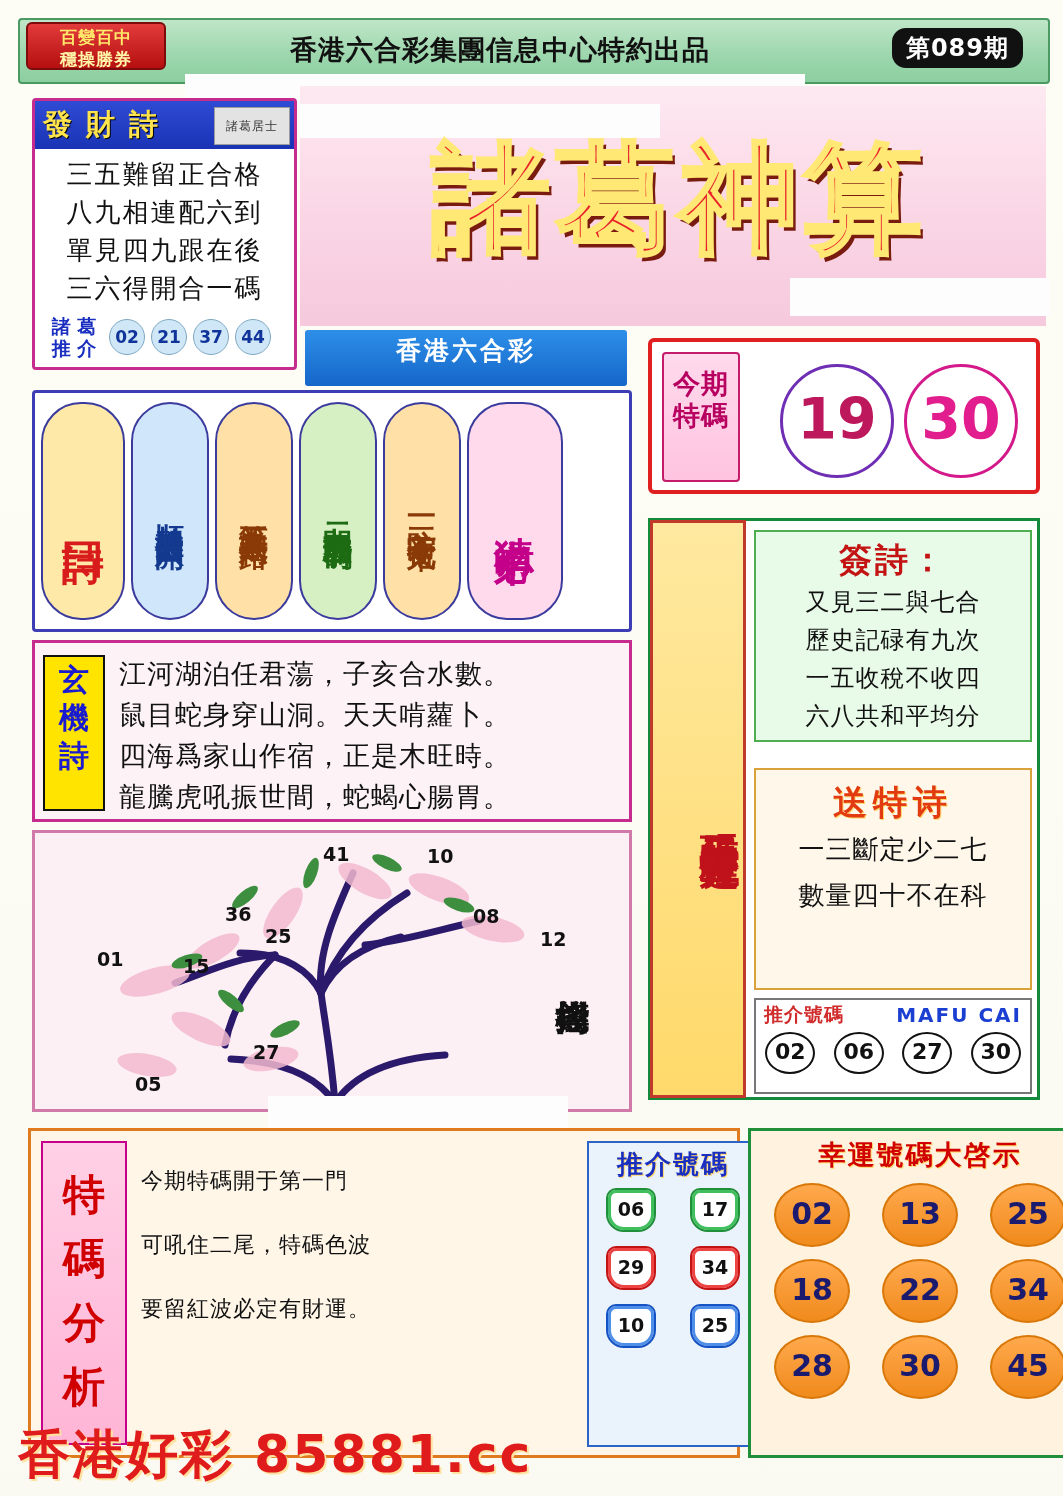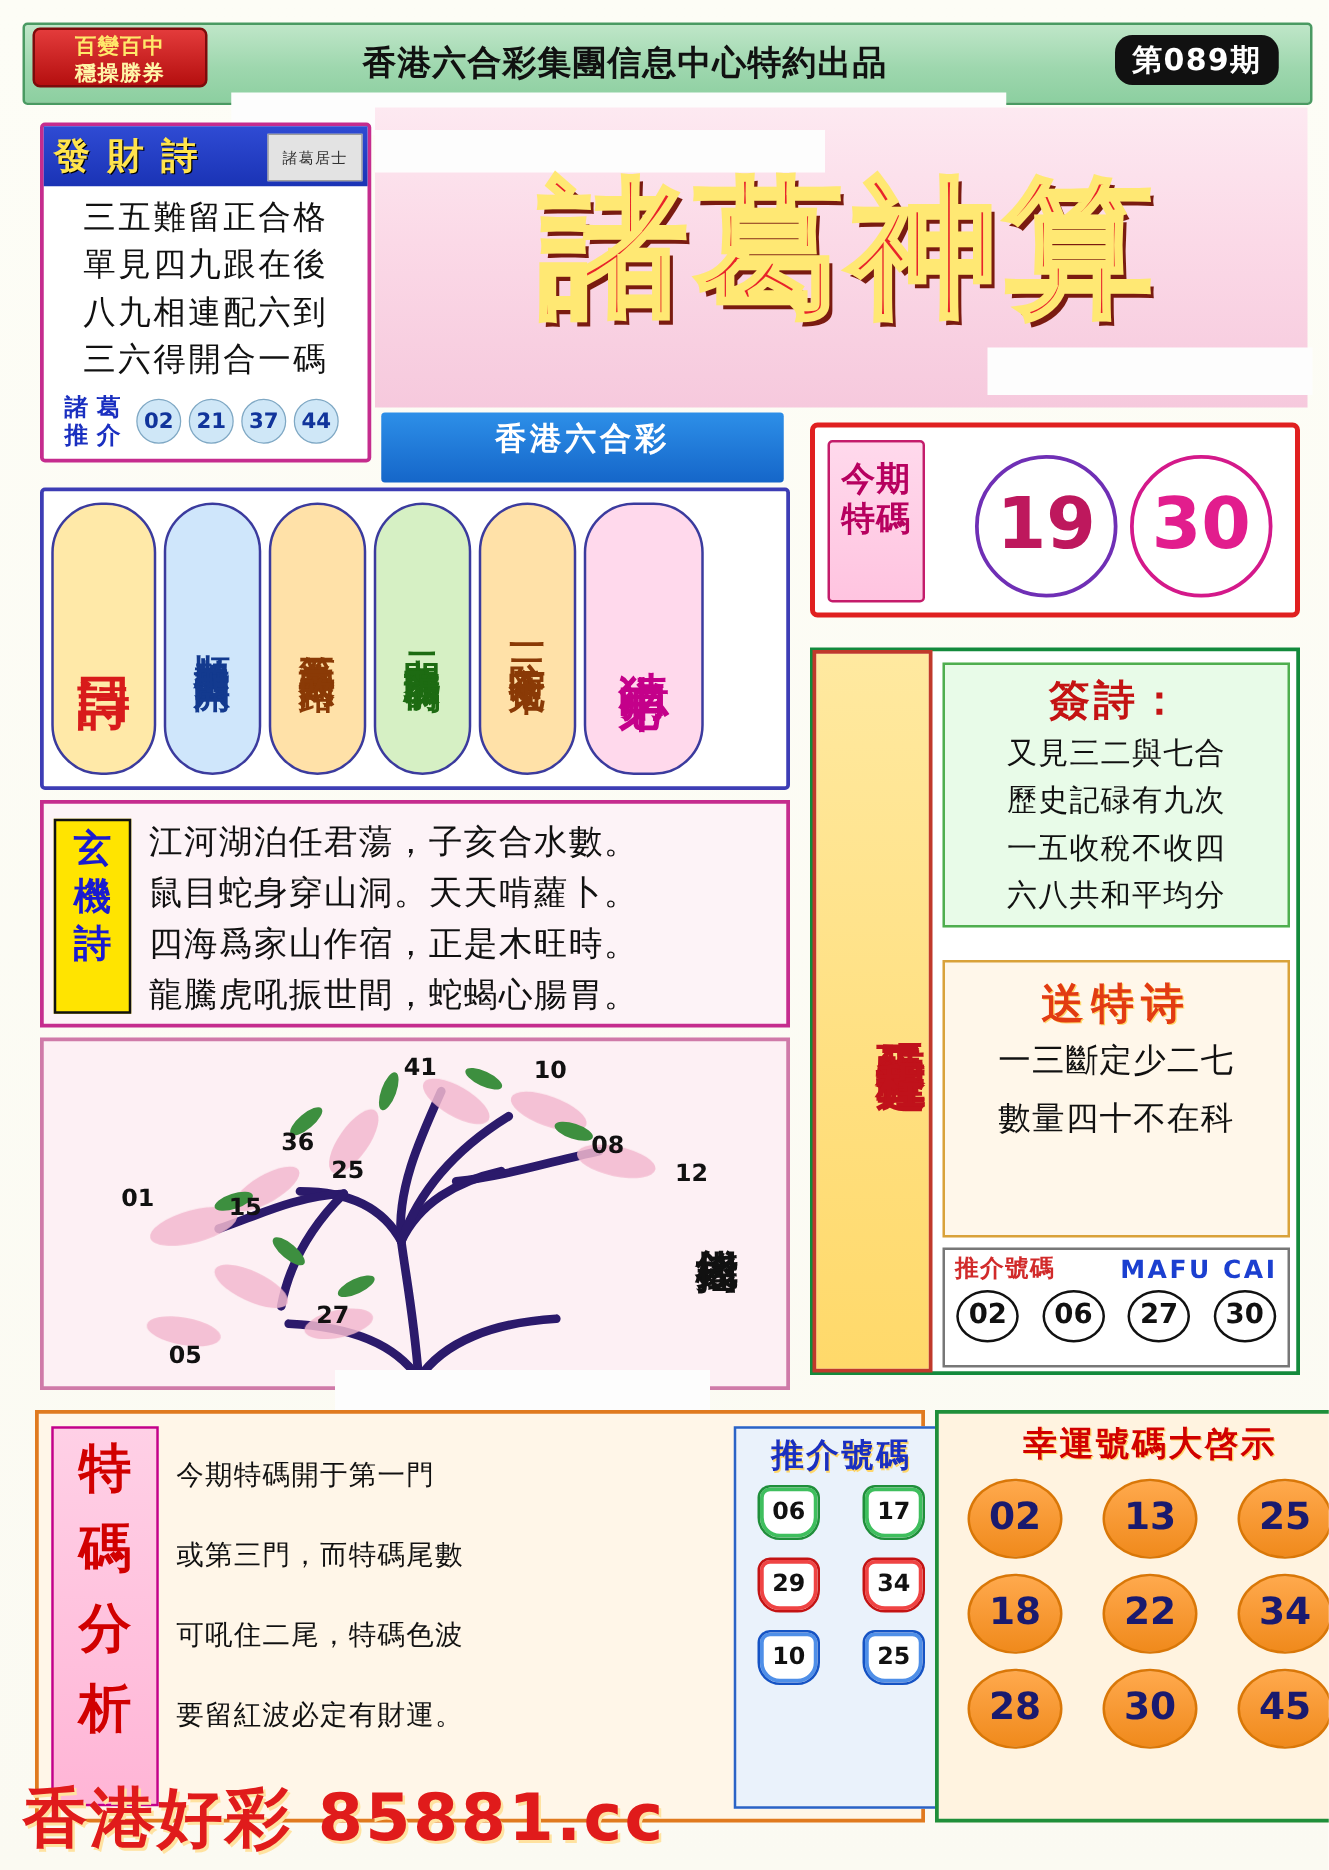--- a/index.html
+++ b/index.html
@@ -449,21 +449,21 @@
     position: absolute;
     left: 10px; top: 10px;
     width: 86px; height: 304px;
     background: linear-gradient(180deg,#ffd0e6,#ffb5d6);
     border: 2px solid #c4008a;
     color: #d10000;
     font-size: 42px;
     font-weight: bold;
     line-height: 64px;
     text-align: center;
-    padding-top: 0;
+    padding-top: 20px;
     box-sizing: border-box;
   }
   .bl-text {
     position: absolute;
     left: 110px; top: 18px;
     width: 430px;
   }
   .bl-text div {
     font-size: 22px;
     line-height: 64px;
@@ -582,22 +582,22 @@
 
   <div class="poem-box">
     <div class="poem-head">
       <span class="ch">發</span>
       <span class="ch">財</span>
       <span class="ch">詩</span>
       <span class="poem-seal">諸葛居士</span>
     </div>
     <div class="poem-lines">
       <div>三五難留正合格</div>
+      <div>八九相連配六到</div>
       <div>單見四九跟在後</div>
-      <div>八九相連配六到</div>
       <div>三六得開合一碼</div>
     </div>
     <div class="poem-foot">
       <div class="lbl">
         <div>諸 葛</div>
         <div>推 介</div>
       </div>
       <div class="nums">
         <span>02</span>
         <span>21</span>
@@ -712,21 +712,20 @@
       <span>06</span>
       <span>27</span>
       <span>30</span>
     </div>
   </div>
 
   <div class="bottom-left">
     <div class="bl-label">特碼分析</div>
     <div class="bl-text">
       <div>今期特碼開于第一門</div>
-      <div>或第三門，而特碼尾數</div>
       <div>可吼住二尾，特碼色波</div>
       <div>要留紅波必定有財運。</div>
     </div>
     <div class="tj-box">
       <div class="tj-title">推介號碼</div>
       <div class="tj-grid">
         <div class="tj-row">
           <span class="shield sh-green">06</span>
           <span class="shield sh-green">17</span>
         </div>

